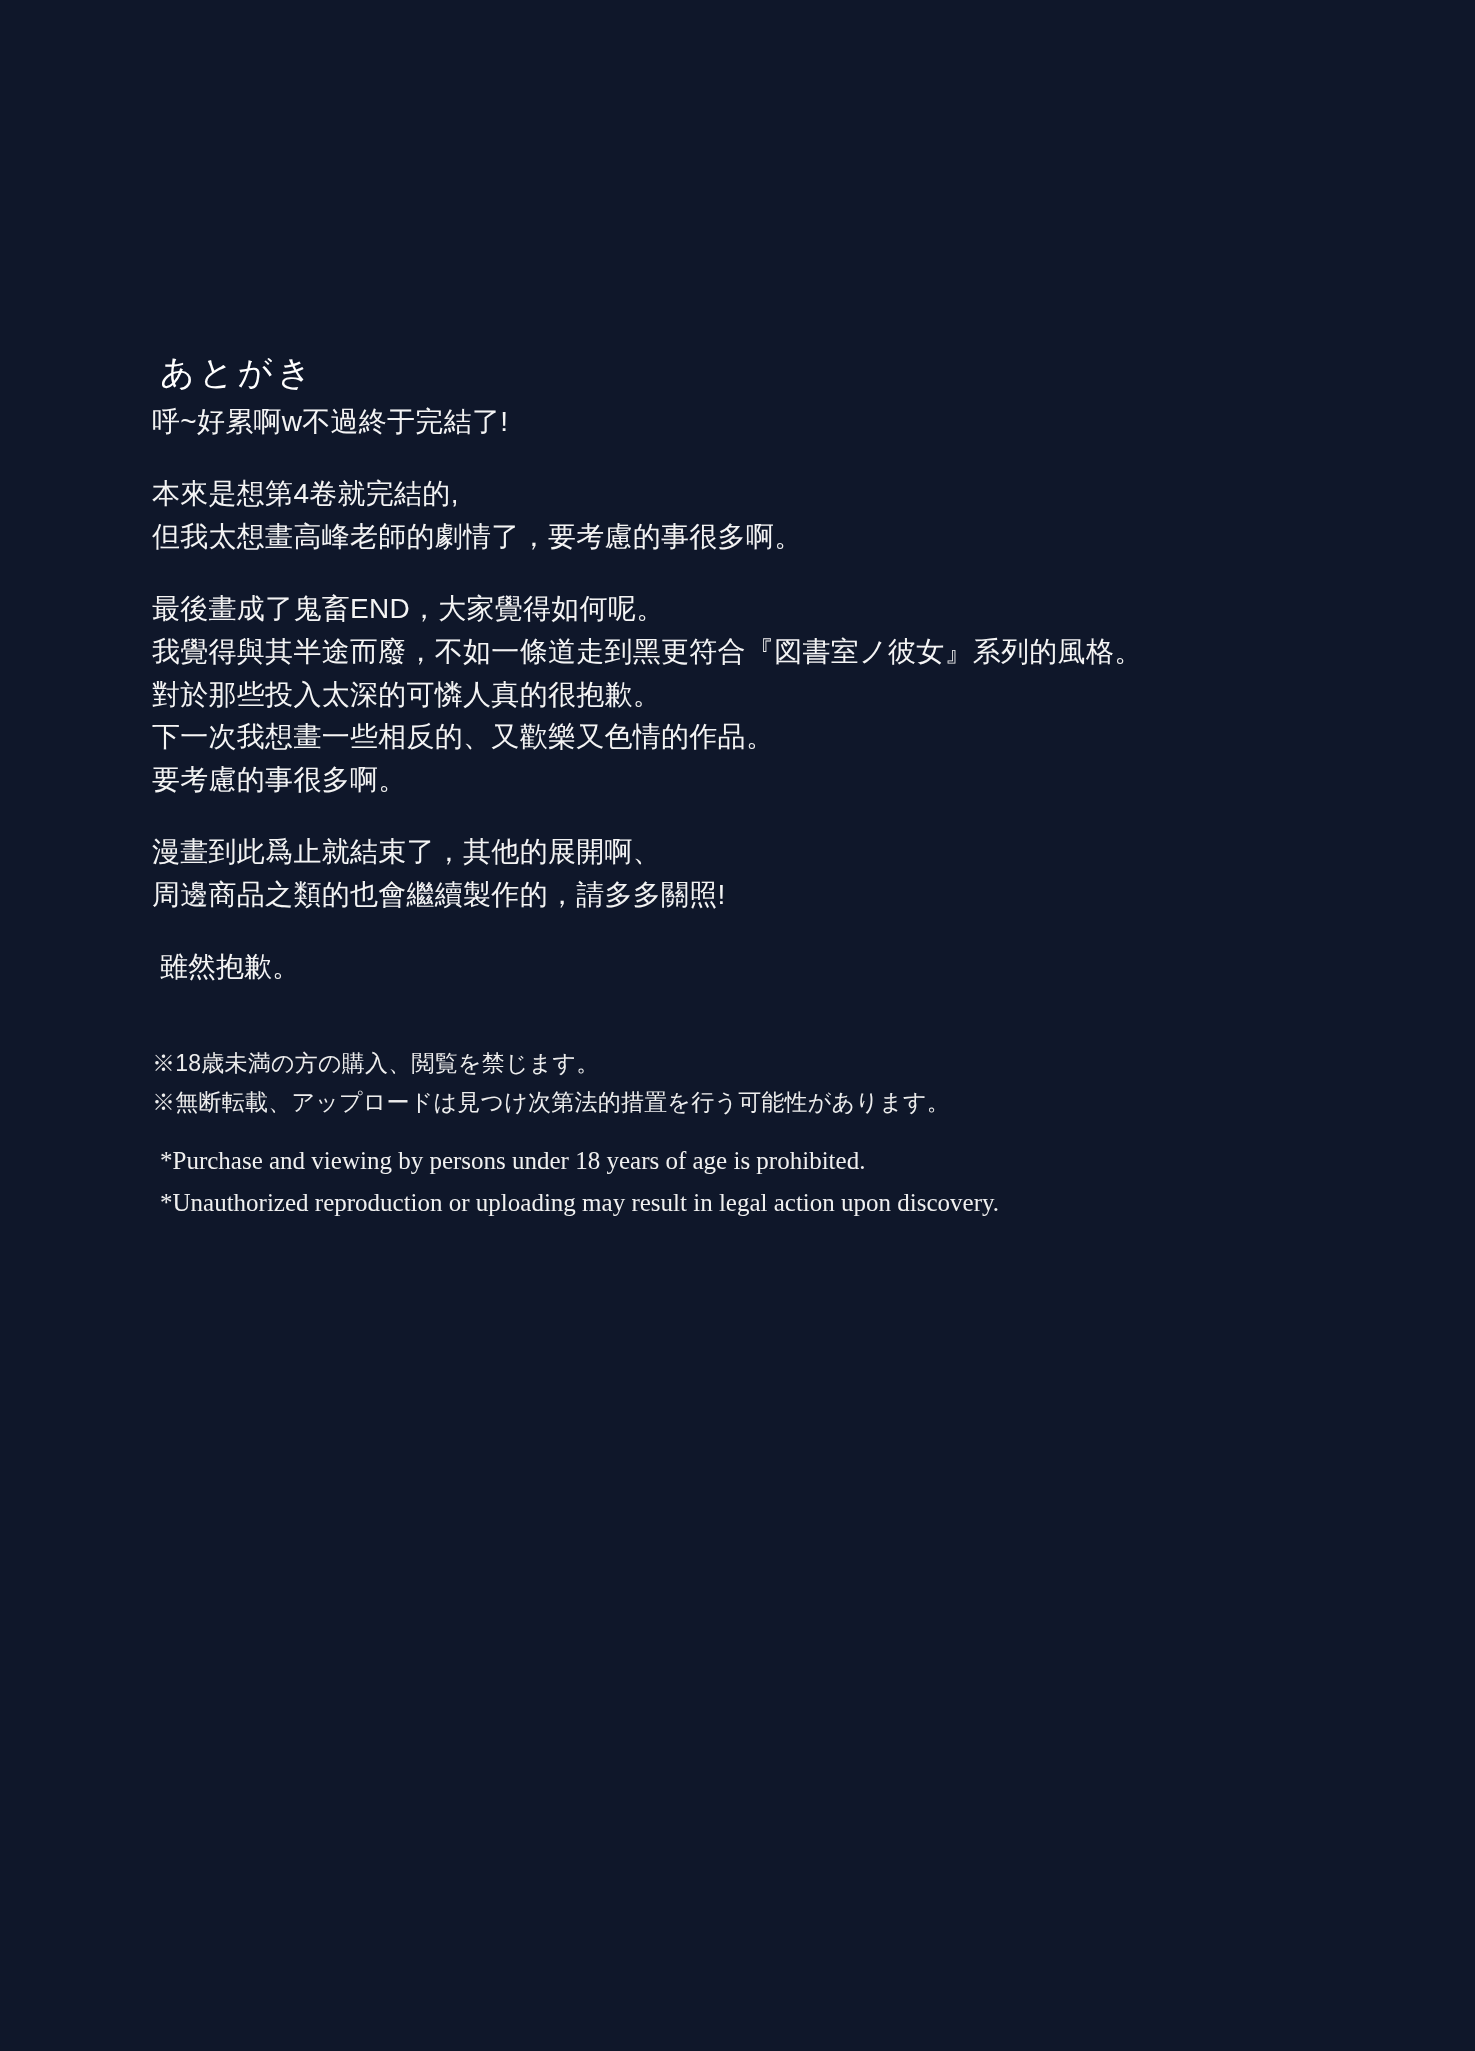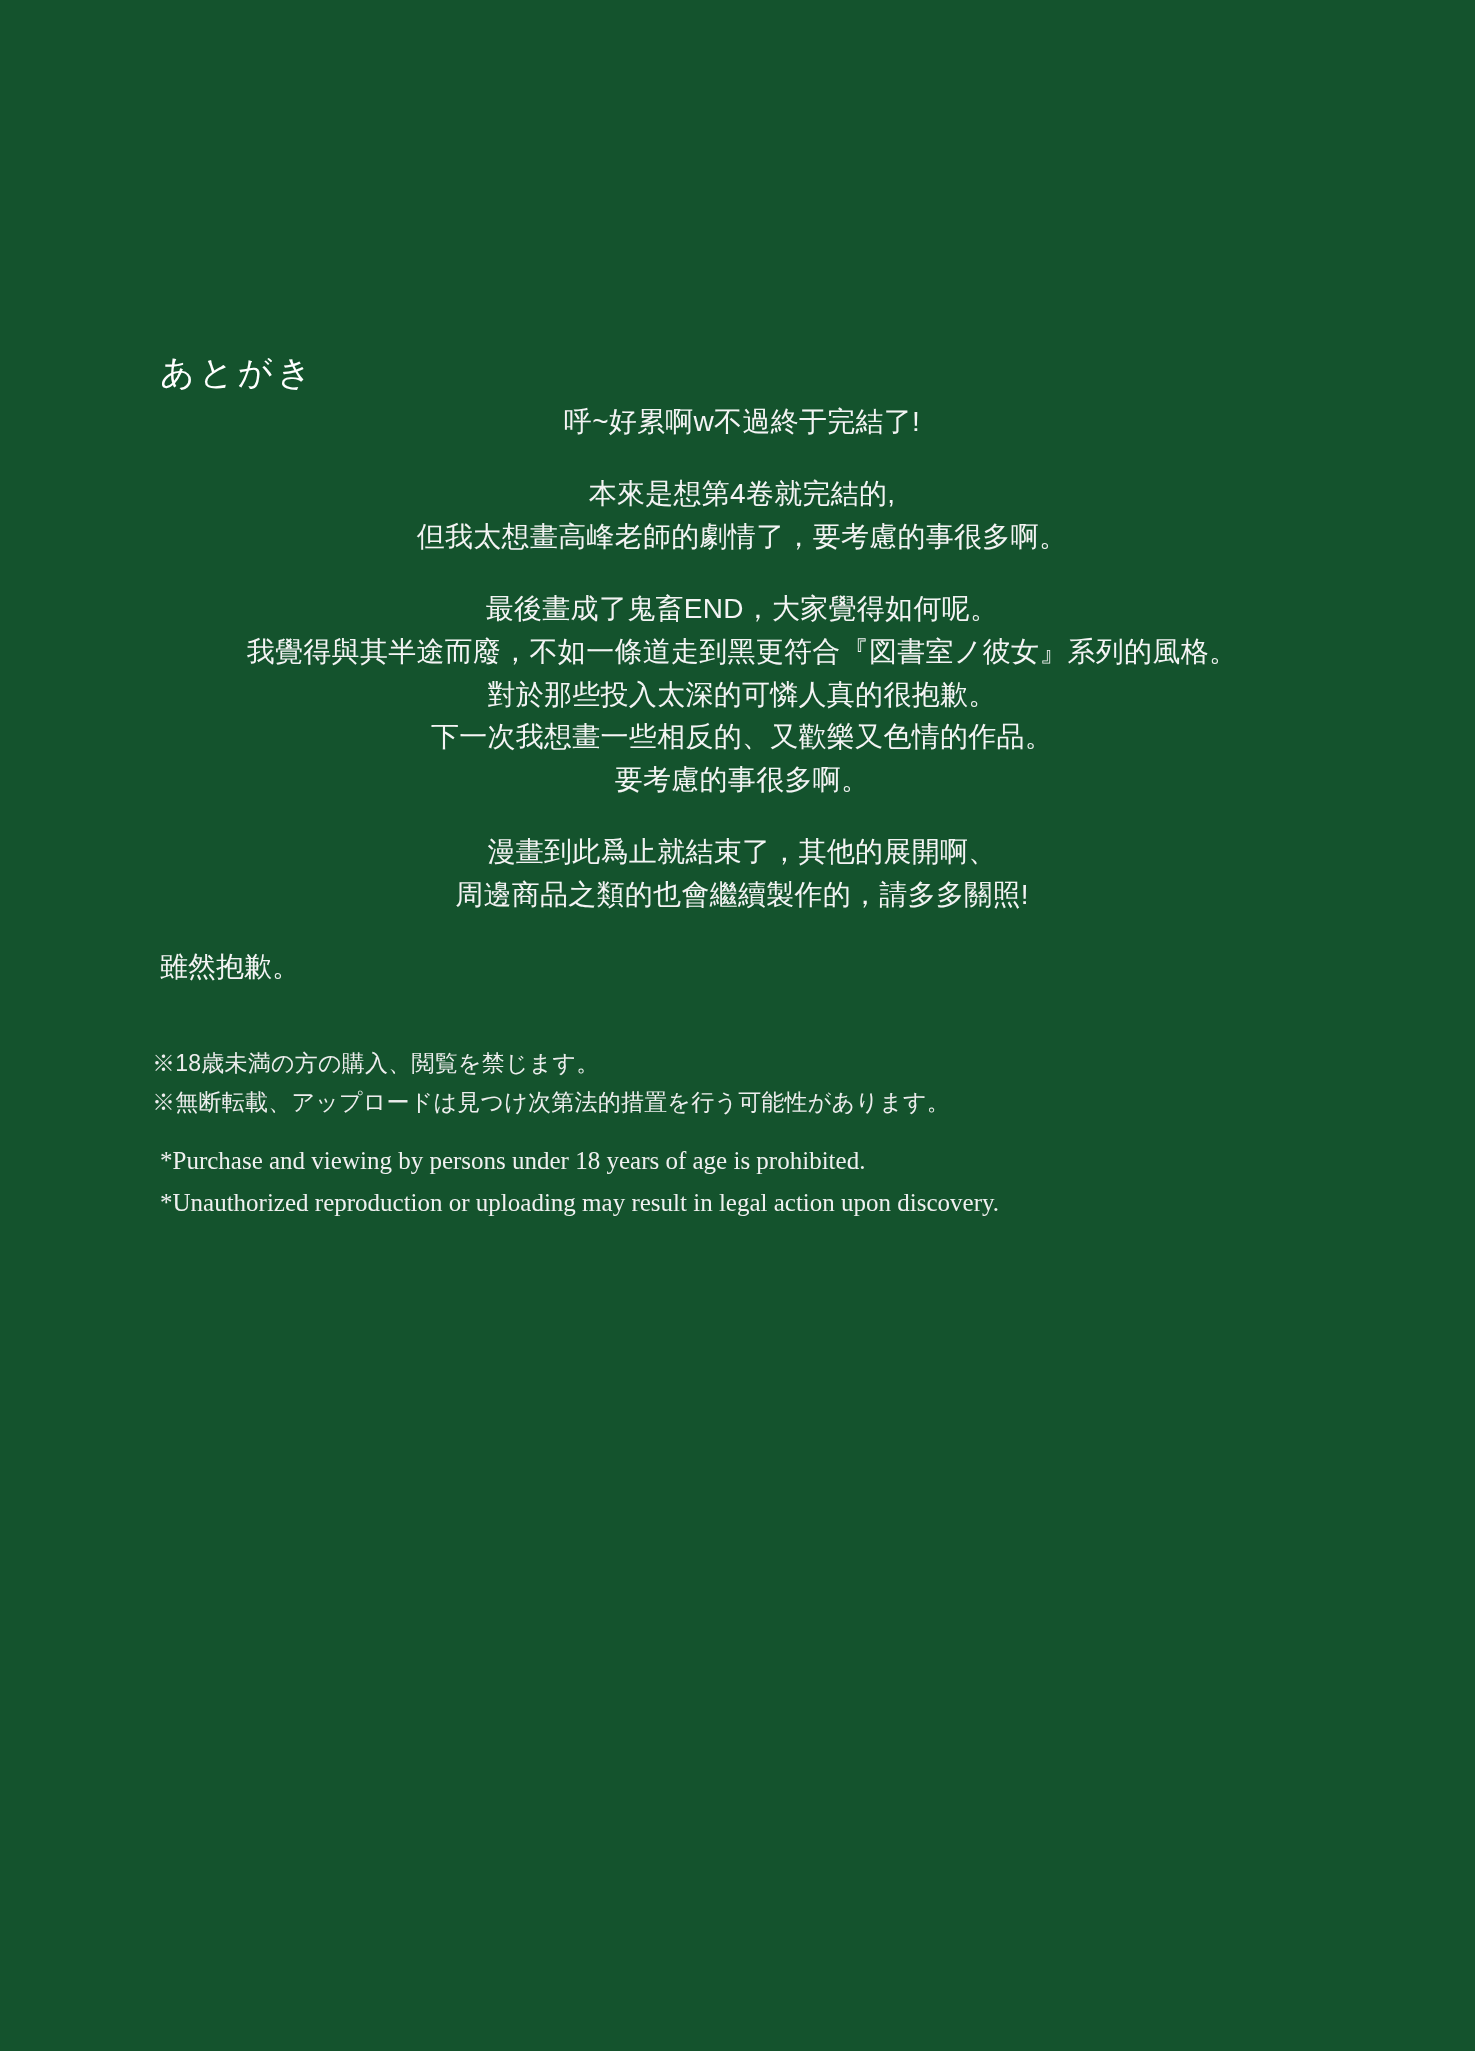--- a/index.html
+++ b/index.html
@@ -11,21 +11,21 @@
     width: 1475px;
     height: 2051px;
     position: relative;
     overflow: hidden;
     font-family: "Liberation Sans", sans-serif;
     color: #f2f2f2;
   }
   .page {
     position: absolute;
     inset: 0;
-    background: #14532d;
+    background: #0f172a;
   }
   .content {
     position: absolute;
     left: 152px;
     top: 352px;
     width: 1180px;
   }
   .afterword-title {
     font-size: 34px;
     line-height: 1.2;
@@ -37,21 +37,20 @@
   .para {
     margin: 0 0 30px 0;
   }
   .para p {
     margin: 0;
     font-size: 28px;
     line-height: 1.52;
     letter-spacing: 0.01em;
     color: #f4f4f4;
     white-space: pre-wrap;
-    text-align: center;
   }
   .para.first p {
     font-size: 28px;
   }
   .closing {
     margin: 0 0 34px 8px;
   }
   .closing p {
     margin: 0;
     font-size: 28px;

